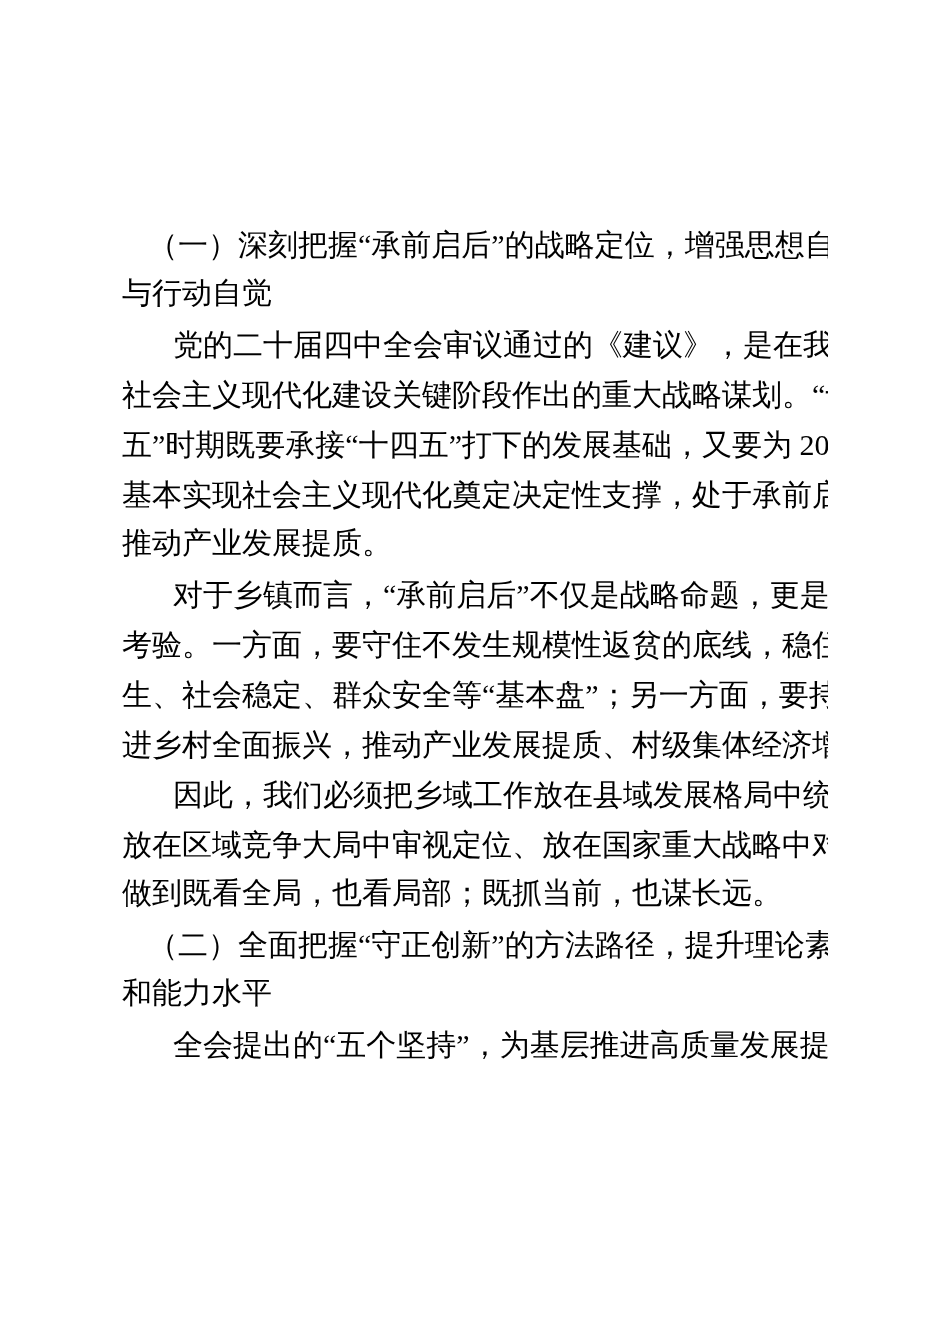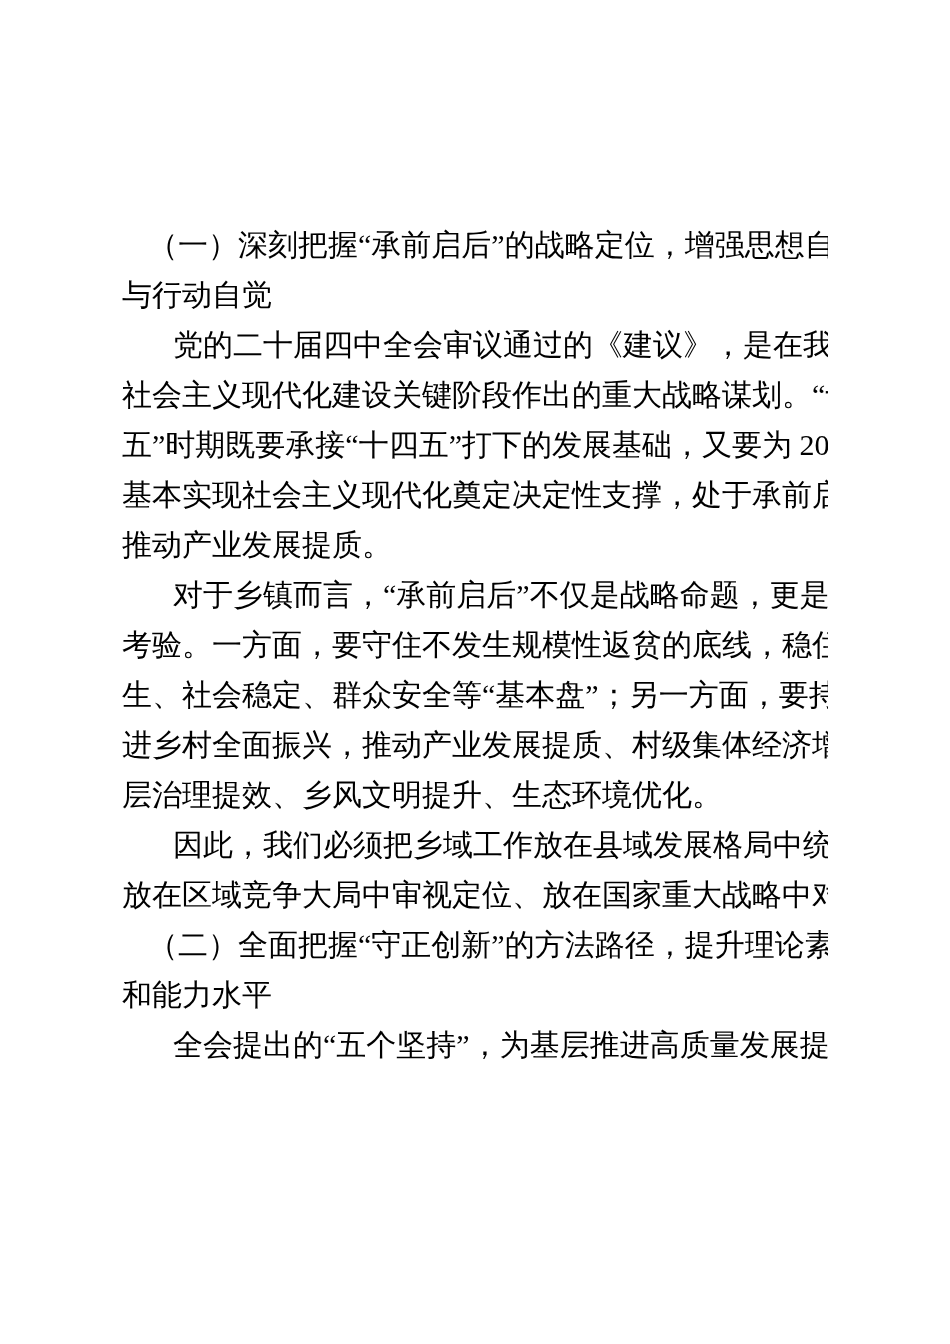--- a/index.html
+++ b/index.html
@@ -28,20 +28,21 @@
   .line {
     height: 50px;
     overflow: hidden;
     text-align: justify;
     text-align-last: justify;
     white-space: nowrap;
   }
   .line.no-fill {
     text-align: right;
     text-align-last: left;
+    font-family: Liberation Mono, monospace;
   }
   .line.indent-heading { padding-left: 26px; }
   .line.indent-body { padding-left: 51px; }
 </style>
 </head>
 <body>
 
 <div class="page">
   <div class="doc-body">
       <div class="block">
@@ -53,25 +54,25 @@
         <div class="line">社会主义现代化建设关键阶段作出的重大战略谋划。“十五</div>
         <div class="line">五”时期既要承接“十四五”打下的发展基础，又要为 2035 年</div>
         <div class="line">基本实现社会主义现代化奠定决定性支撑，处于承前启后、加</div>
         <div class="line no-fill">推动产业发展提质。</div>
       </div>
       <div class="block">
         <div class="line indent-body">对于乡镇而言，“承前启后”不仅是战略命题，更是现实</div>
         <div class="line">考验。一方面，要守住不发生规模性返贫的底线，稳住基本民</div>
         <div class="line">生、社会稳定、群众安全等“基本盘”；另一方面，要持续推</div>
         <div class="line">进乡村全面振兴，推动产业发展提质、村级集体经济增量、基</div>
-        <div class="line no-fill">层治理提效、乡风文明提升、生态环境优化。</div>
       </div>
       <div class="block">
         <div class="line indent-body">因此，我们必须把乡域工作放在县域发展格局中统筹谋划</div>
         <div class="line">放在区域竞争大局中审视定位、放在国家重大战略中对照提升，</div>
+        <div class="line no-fill">做到既看全局，也看局部；既抓当前，也谋长远。</div>
       </div>
       <div class="block">
         <div class="line indent-heading">（二）全面把握“守正创新”的方法路径，提升理论素养</div>
         <div class="line no-fill">和能力水平</div>
       </div>
       <div class="block">
         <div class="line indent-body">全会提出的“五个坚持”，为基层推进高质量发展提供了</div>
       </div>
     </div>
 </div>

